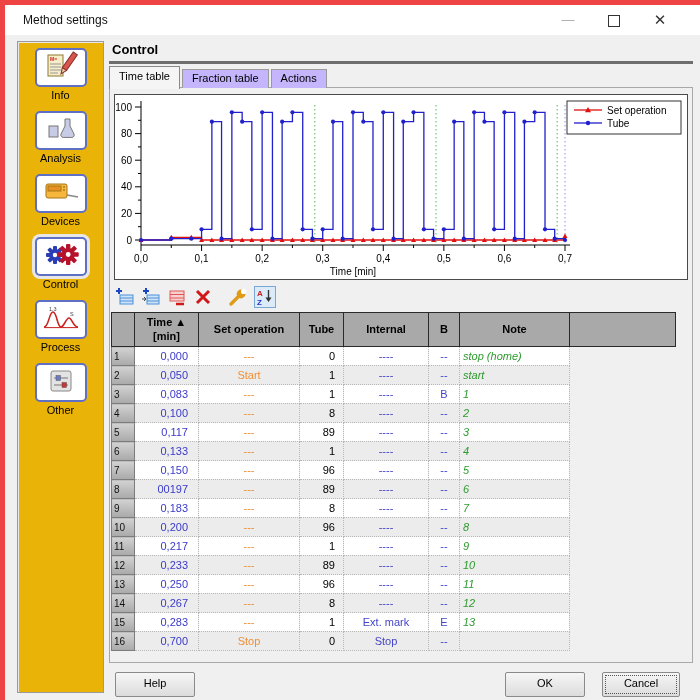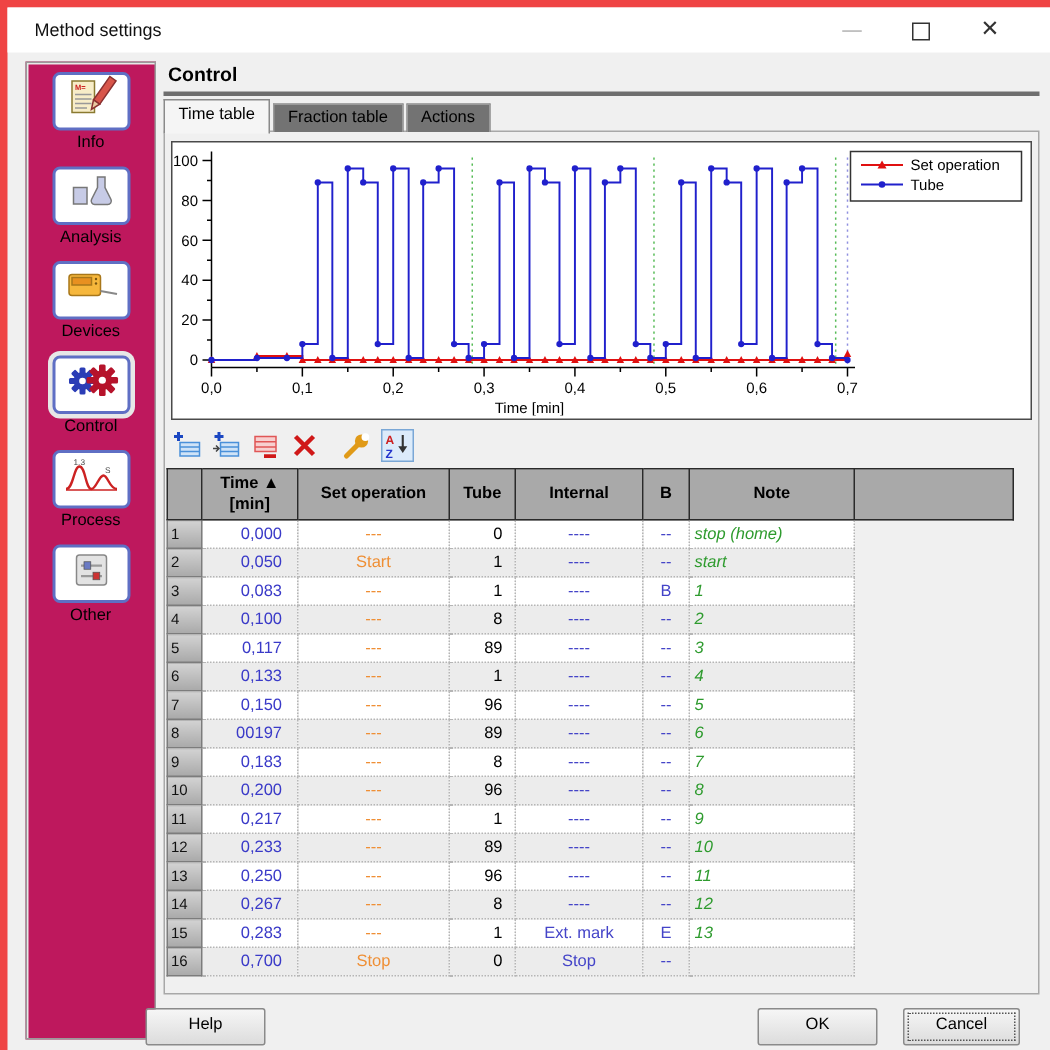--- a/index.html
+++ b/index.html
@@ -7,30 +7,30 @@
   .window{position:absolute;left:0;top:0;width:698px;height:698px;border:5px solid #ef4444;background:#f0f0f0;}
   
   .titlebar{position:absolute;left:0;top:0;width:698px;height:30px;background:#ffffff;}
   .titlebar .title{position:absolute;left:18px;top:0;line-height:30px;font-size:12px;color:#111;}
   .winbtn{position:absolute;top:0;width:38px;height:30px;text-align:center;line-height:30px;font-size:13px;color:#333;}
   .winbtn.min{left:544px;color:#a9a9a9;}
   .winbtn.max{left:590px;}
   .winbtn.max .sq{display:inline-block;width:10px;height:10px;border:1px solid #333;vertical-align:middle;}
   .winbtn.close{left:636px;font-size:15px;}
   
-  .sidebar{position:absolute;left:12px;top:36px;width:85px;height:650px;background:#be185d;border:1px solid #9a9a9a;box-shadow:inset 1px 1px 0 #e8e8e8;}
+  .sidebar{position:absolute;left:12px;top:36px;width:85px;height:650px;background:#eab308;border:1px solid #9a9a9a;box-shadow:inset 1px 1px 0 #e8e8e8;}
   .side-item{position:absolute;left:0;width:85px;text-align:center;}
   .side-iconbox{margin:0 auto;width:48px;height:35px;background:#fff;border:2px solid #5f6fc4;border-radius:5px;display:flex;align-items:center;justify-content:center;}
   .side-item.selected .side-iconbox{box-shadow:0 0 0 3px #e7e7e7;}
   .side-label{font-size:11px;color:#000;margin-top:2px;}
   
   .heading{position:absolute;left:107px;top:37px;font-size:13px;font-weight:bold;color:#000;}
   .heading-rule{position:absolute;left:104px;top:56px;width:584px;height:3px;background:#6e6e6e;}
   .tabs{position:absolute;left:104px;top:62px;height:21px;display:flex;align-items:flex-end;z-index:3;}
-  .tab{border:1px solid #9a9a9a;border-bottom:none;background:#737373;font-size:11px;color:#000;padding:2px 9px 3px 9px;margin-right:2px;height:13px;}
+  .tab{border:1px solid #9a9a9a;border-bottom:none;background:#c4b5fd;font-size:11px;color:#000;padding:2px 9px 3px 9px;margin-right:2px;height:13px;}
   .tab.active{background:#f5f5f5;height:16px;padding-top:3px;margin-bottom:-1px;border-color:#8a8a8a;}
   
   .page{position:absolute;left:104px;top:82px;width:582px;height:574px;border:1px solid #a8a8a8;background:#f0f0f0;}
   
   .chartbox{position:absolute;left:4px;top:6px;width:572px;height:184px;background:#fff;border:1px solid #4a4a4a;}
   .chartbox svg{display:block;}
   svg text{font-family:"Liberation Sans",sans-serif;}
   
   .ttoolbar{position:absolute;left:4px;top:198px;height:24px;}
   .tbtn{position:absolute;top:0;width:22px;height:22px;display:flex;align-items:center;justify-content:center;}
@@ -46,21 +46,21 @@
   .grid td.c-num{background:linear-gradient(#d2d2d2,#a9a9a9)!important;border:1px solid #7c7c7c;font-size:10px;color:#111;text-align:left;padding-left:2px;}
   .grid td.c-time{color:#3a3ac8;text-align:right;padding-right:10px;}
   .grid td.c-setop{color:#ef8f35;text-align:center;}
   .grid td.c-tube{color:#000;text-align:right;padding-right:8px;}
   .grid td.c-internal{color:#4444c8;text-align:center;}
   .grid td.c-b{color:#4444c8;text-align:center;}
   .grid td.c-note{color:#2e9b2e;font-style:italic;text-align:left;}
   .grid td.c-fill{background:#f0f0f0!important;border:none;}
   
   .btn{position:absolute;height:23px;background:linear-gradient(#f6f6f6,#dcdcdc);border:1px solid #8a8a8a;border-radius:2px;font-size:11px;text-align:center;line-height:21px;color:#000;}
-  .btn.help{left:92px;top:667px;width:78px;}
+  .btn.help{left:110px;top:667px;width:78px;}
   .btn.ok{left:500px;top:667px;width:78px;}
   .btn.cancel{left:597px;top:667px;width:76px;outline:1px dotted #555;outline-offset:-4px;}
 </style>
 </head>
 <body>
 
 <div class="window">
 
   <div class="titlebar">
     <span class="title">Method settings</span>

